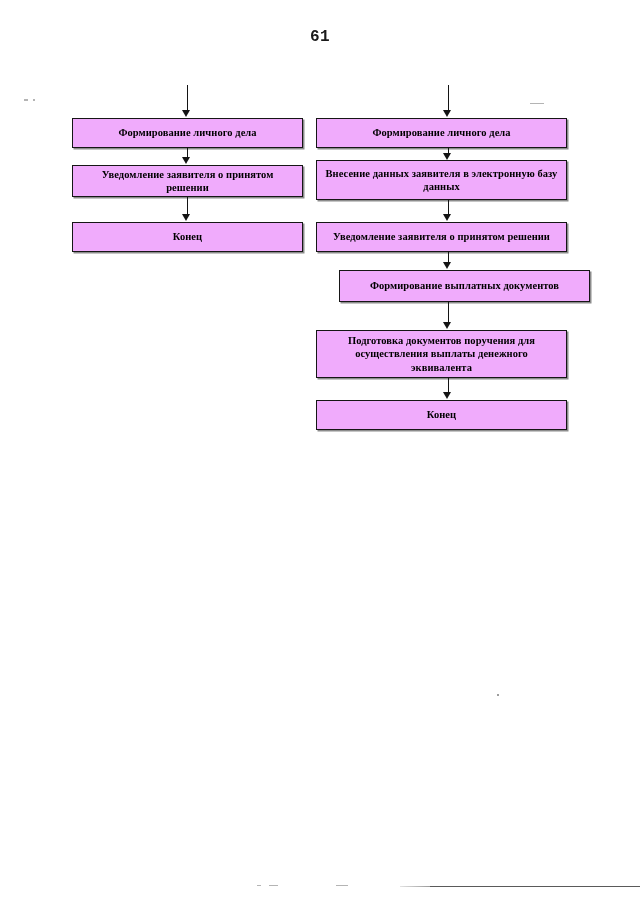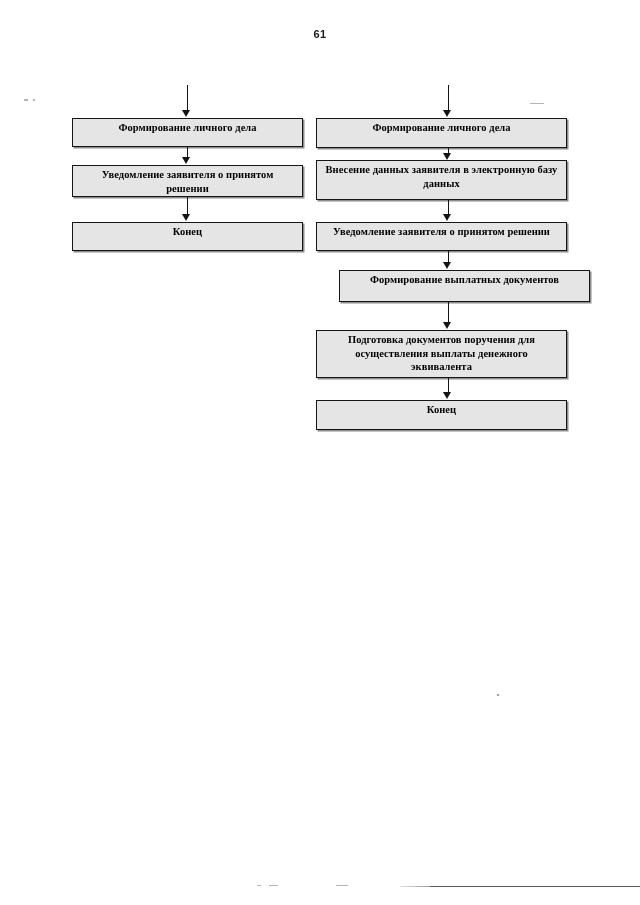--- a/index.html
+++ b/index.html
@@ -16,22 +16,22 @@
     color: #000000;
   }
 
   
   #page-number {
     position: absolute;
     top: 28px;
     left: 0;
     width: 640px;
     text-align: center;
-    font-family: Liberation Sans, sans-serif;
-    font-size: 11px;
+    font-family: Liberation Mono, monospace;
+    font-size: 16px;
     font-weight: bold;
     color: #1a1a1a;
     letter-spacing: 0.5px;
   }
 
   
   #flowchart {
     position: absolute;
     top: 0;
     left: 0;
@@ -43,27 +43,27 @@
     position: absolute;
   }
 
   #column-left  { left: 72px;  top: 0; width: 231px; }
   #column-right { left: 316px; top: 0; width: 251px; }
 
   
   .node {
     position: absolute;
     box-sizing: border-box;
-    background: #e5e5e5;
+    background: #f0abfc;
     border: 1px solid #161616;
     box-shadow: 1.5px 1.5px 0 0 #8c8c8c;
     display: flex;
-    align-items: flex-start;
+    align-items: center;
     justify-content: center;
-    padding: 2px 8px;
+    padding: 14px 8px;
   }
   .node-label {
     font-family: "Liberation Serif", serif;
     font-weight: bold;
     font-size: 10.5px;
     line-height: 13.5px;
     text-align: center;
     color: #000000;
     letter-spacing: 0.05px;
     width: 100%;

